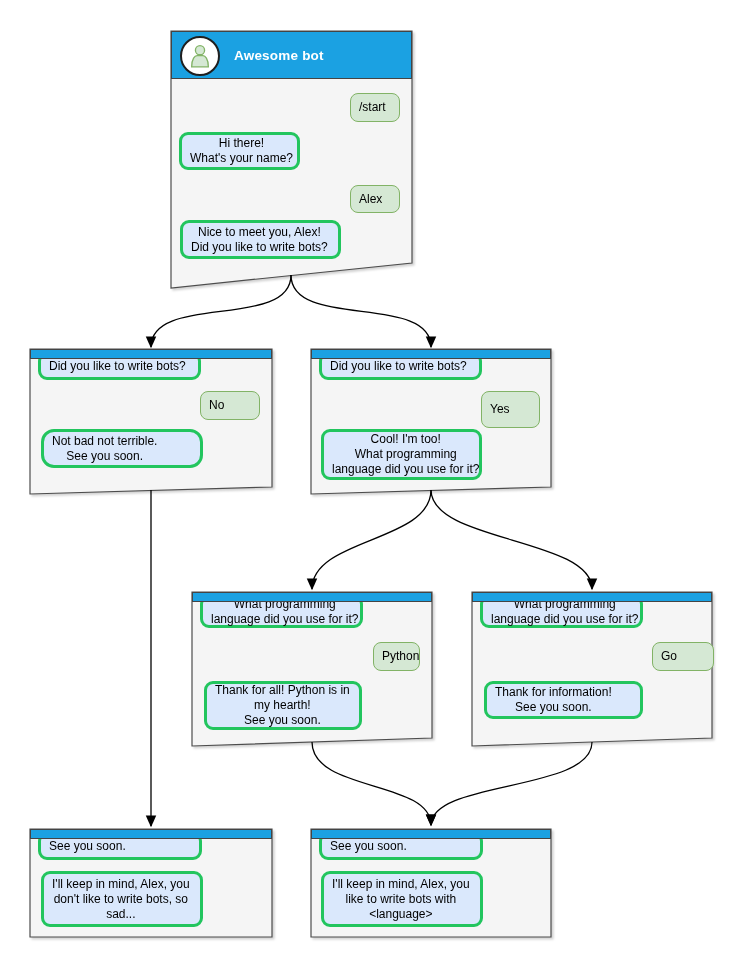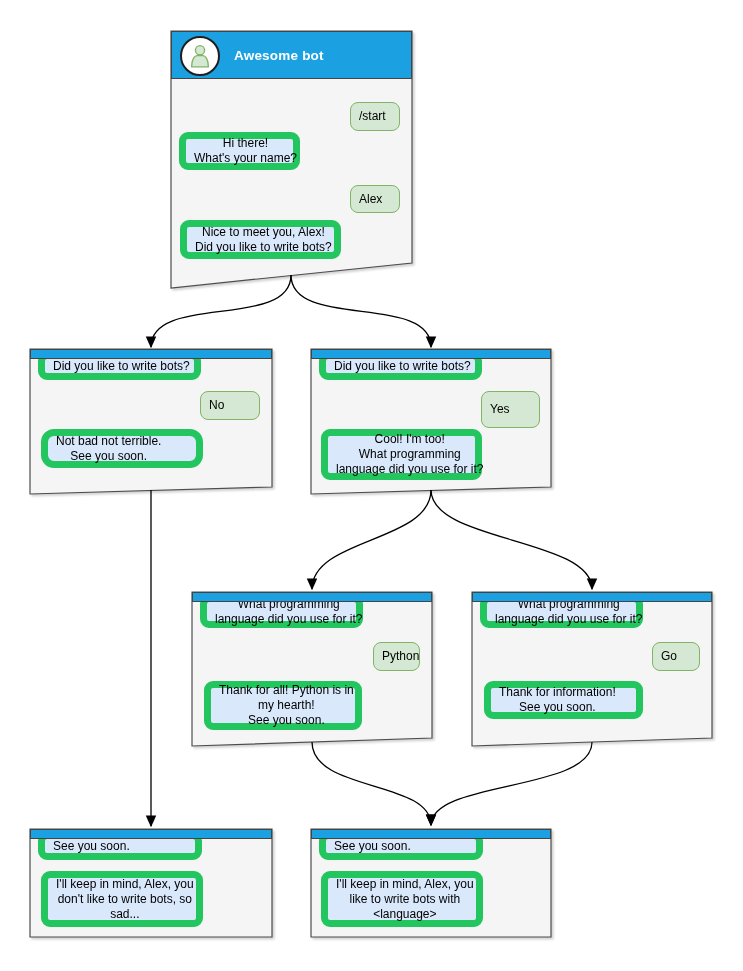--- a/index.html
+++ b/index.html
@@ -12,21 +12,21 @@
             padding-left:62px;z-index:3;}
   .hdr-main .title{color:#ffffff;font-size:13.5px;font-weight:bold;letter-spacing:.2px;}
   .strip{position:absolute;height:10px;box-sizing:border-box;background:#1BA1E2;
          border:1px solid #444444;z-index:3;}
   .avatar{position:absolute;left:180px;top:36px;width:40px;height:40px;border-radius:50%;
           background:#ffffff;border:2px solid #1f1f1f;box-sizing:border-box;z-index:4;
           display:flex;align-items:center;justify-content:center;}
   .bubble{position:absolute;box-sizing:border-box;display:flex;align-items:center;
           white-space:pre;font-size:12px;line-height:15px;color:#000;padding:0 8px;z-index:2;}
   .bubble.tucked{z-index:1;}
-  .bot{background:#DAE8FC;border:7px solid #22c55e;border-radius:9px;}
+  .bot{background:#DAE8FC;border:3px solid #22c55e;border-radius:9px;}
   .user{background:#D5E8D4;border:1px solid #82B366;border-radius:8px;}
 </style>
 </head>
 <body>
 
 <div class="canvas">
 
   <svg class="bg" width="743" height="971" viewBox="0 0 743 971">
     <defs>
       <marker id="arw" markerUnits="userSpaceOnUse" markerWidth="14" markerHeight="14" viewBox="0 0 12 12" refX="10" refY="6" orient="auto">
@@ -65,21 +65,21 @@
     </svg>
   </div>
 
   <div class="strip" style="left:30px;top:349px;width:242px;"></div>
   <div class="strip" style="left:311px;top:349px;width:240px;"></div>
   <div class="strip" style="left:192px;top:592px;width:240px;"></div>
   <div class="strip" style="left:472px;top:592px;width:240px;"></div>
   <div class="strip" style="left:30px;top:829px;width:242px;"></div>
   <div class="strip" style="left:311px;top:829px;width:240px;"></div>
 
-  <div class="bubble user" style="left:350px;top:93px;width:50px;height:29px;margin-top:9px;">/start</div>
+  <div class="bubble user" style="left:350px;top:93px;width:50px;height:29px;">/start</div>
   <div class="bubble bot" style="left:179px;top:132px;width:121px;height:38px;">Hi there!
 What's your name?</div>
   <div class="bubble user" style="left:350px;top:185px;width:50px;height:28px;">Alex</div>
   <div class="bubble bot" style="left:180px;top:220px;width:161px;height:39px;">Nice to meet you, Alex!
 Did you like to write bots?</div>
 
   <div class="bubble bot tucked" style="left:38px;top:352px;width:163px;height:28px;">Did you like to write bots?</div>
   <div class="bubble user" style="left:200px;top:391px;width:60px;height:29px;">No</div>
   <div class="bubble bot" style="left:41px;top:429px;width:162px;height:39px;border-radius:13px;">Not bad not terrible.
 See you soon.</div>
@@ -92,21 +92,21 @@
 
   <div class="bubble bot tucked" style="left:200px;top:595px;width:163px;height:33px;">What programming
 language did you use for it?</div>
   <div class="bubble user" style="left:373px;top:642px;width:47px;height:29px;">Python</div>
   <div class="bubble bot" style="left:204px;top:681px;width:158px;height:49px;">Thank for all! Python is in
 my hearth!
 See you soon.</div>
 
   <div class="bubble bot tucked" style="left:480px;top:595px;width:163px;height:33px;">What programming
 language did you use for it?</div>
-  <div class="bubble user" style="left:652px;top:642px;width:48px;height:29px;">Go</div>
+  <div class="bubble user" style="left:652px;top:642px;width:62px;height:29px;">Go</div>
   <div class="bubble bot" style="left:484px;top:681px;width:159px;height:38px;">Thank for information!
 See you soon.</div>
 
   <div class="bubble bot tucked" style="left:38px;top:832px;width:164px;height:28px;">See you soon.</div>
   <div class="bubble bot" style="left:41px;top:871px;width:162px;height:56px;">I'll keep in mind, Alex, you
 don't like to write bots, so
 sad...</div>
 
   <div class="bubble bot tucked" style="left:319px;top:832px;width:164px;height:28px;">See you soon.</div>
   <div class="bubble bot" style="left:321px;top:871px;width:162px;height:56px;">I'll keep in mind, Alex, you

